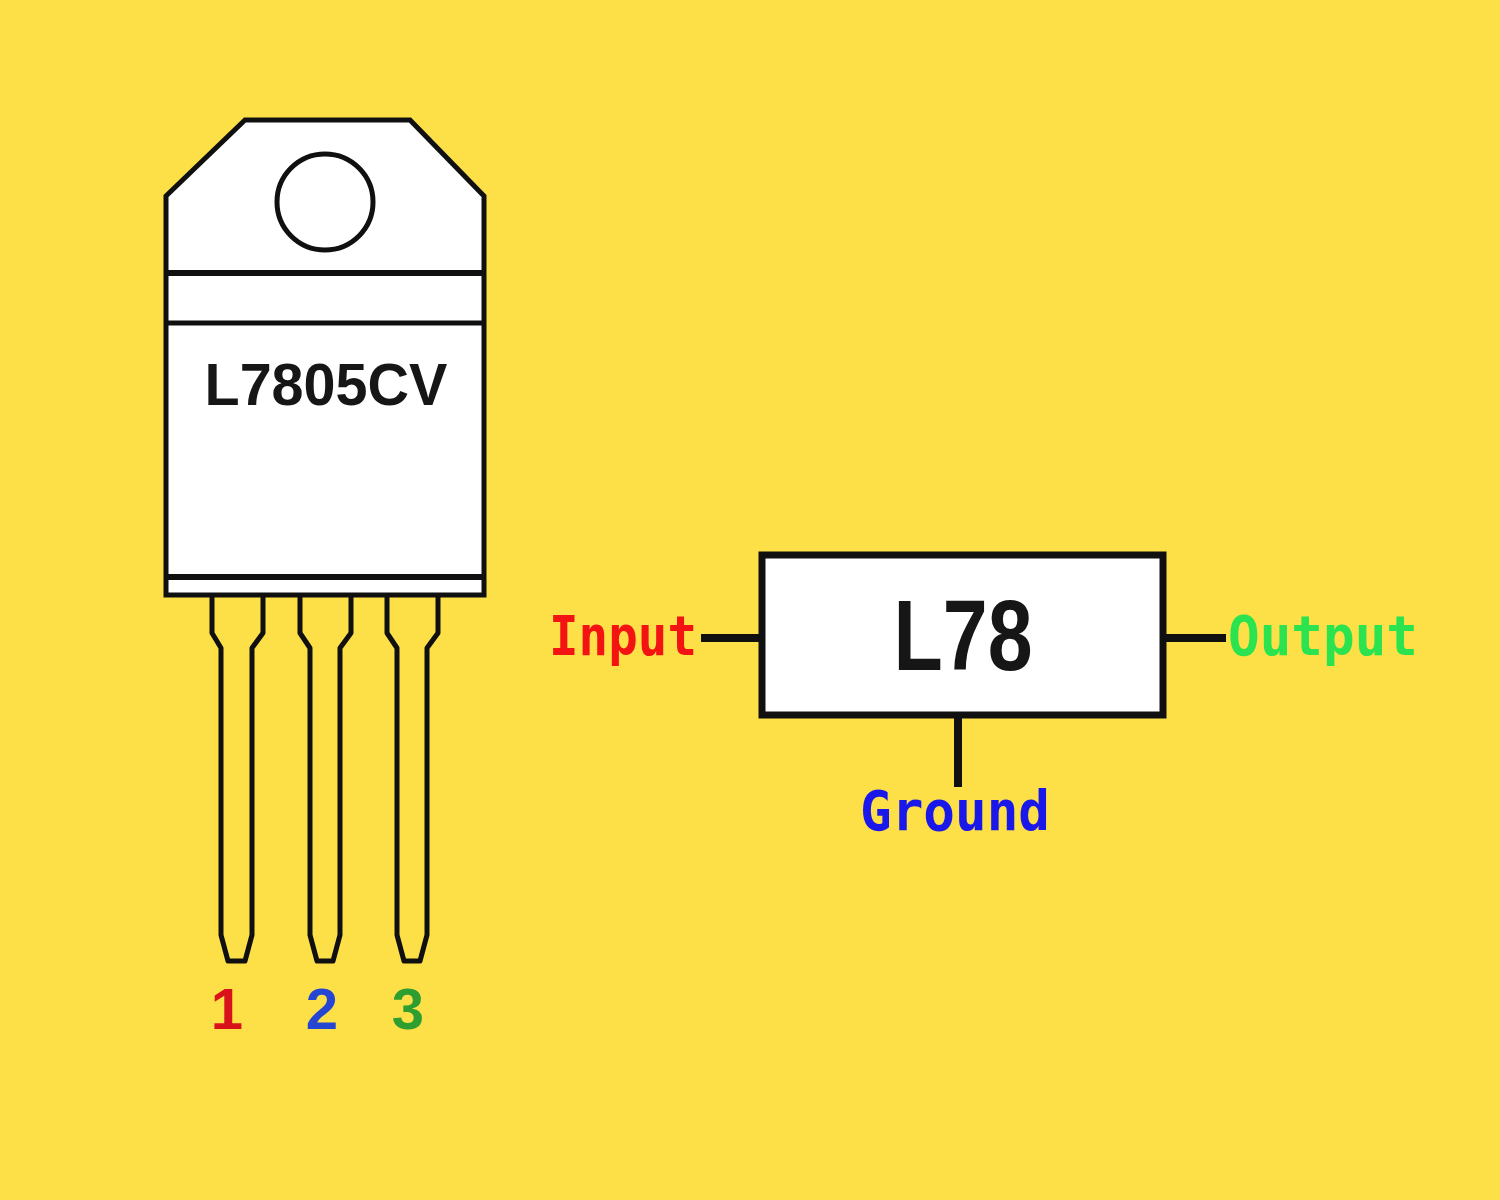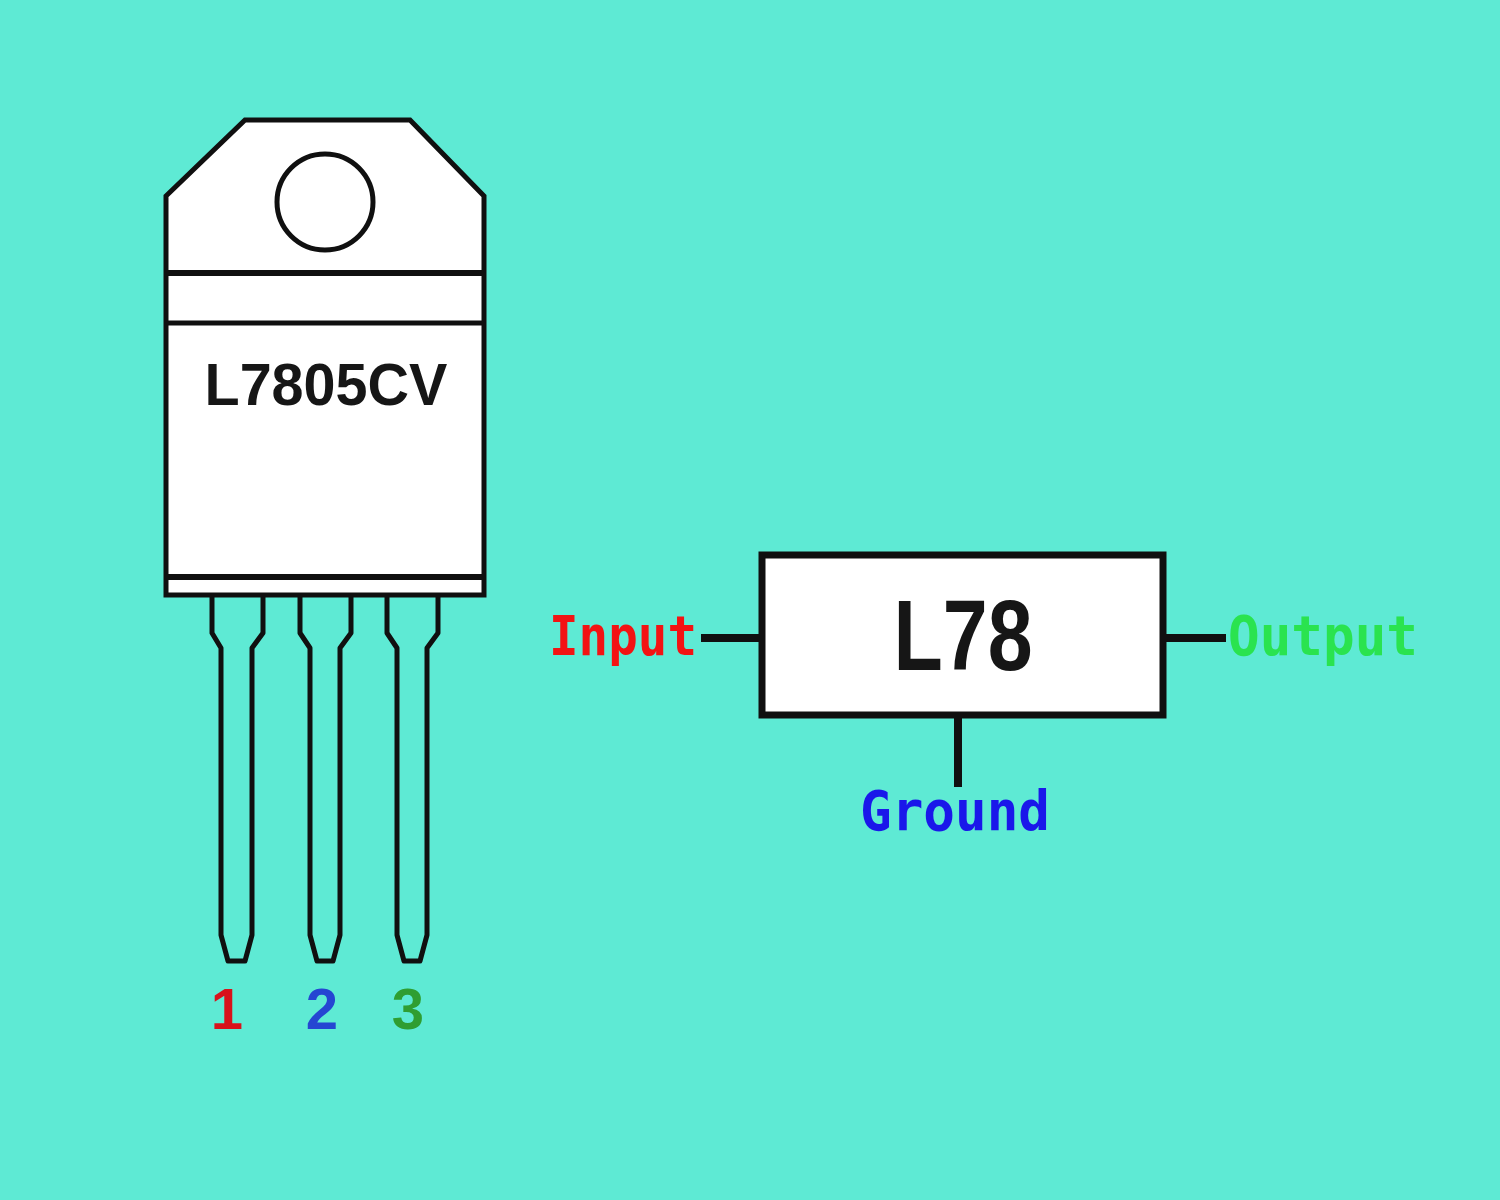--- a/index.html
+++ b/index.html
@@ -4,21 +4,21 @@
 <style>
   html, body {
     margin: 0;
     padding: 0;
     background: #ffffff;
   }
   .canvas {
     position: relative;
     width: 1500px;
     height: 1200px;
-    background: #5eead4;
+    background: #fde047;
     overflow: hidden;
   }
   svg { display: block; }
   text.sans {
     font-family: "Liberation Sans", sans-serif;
     font-weight: 700;
   }
   text.mono {
     font-family: "DejaVu Sans Mono", monospace;
     font-weight: 700;

